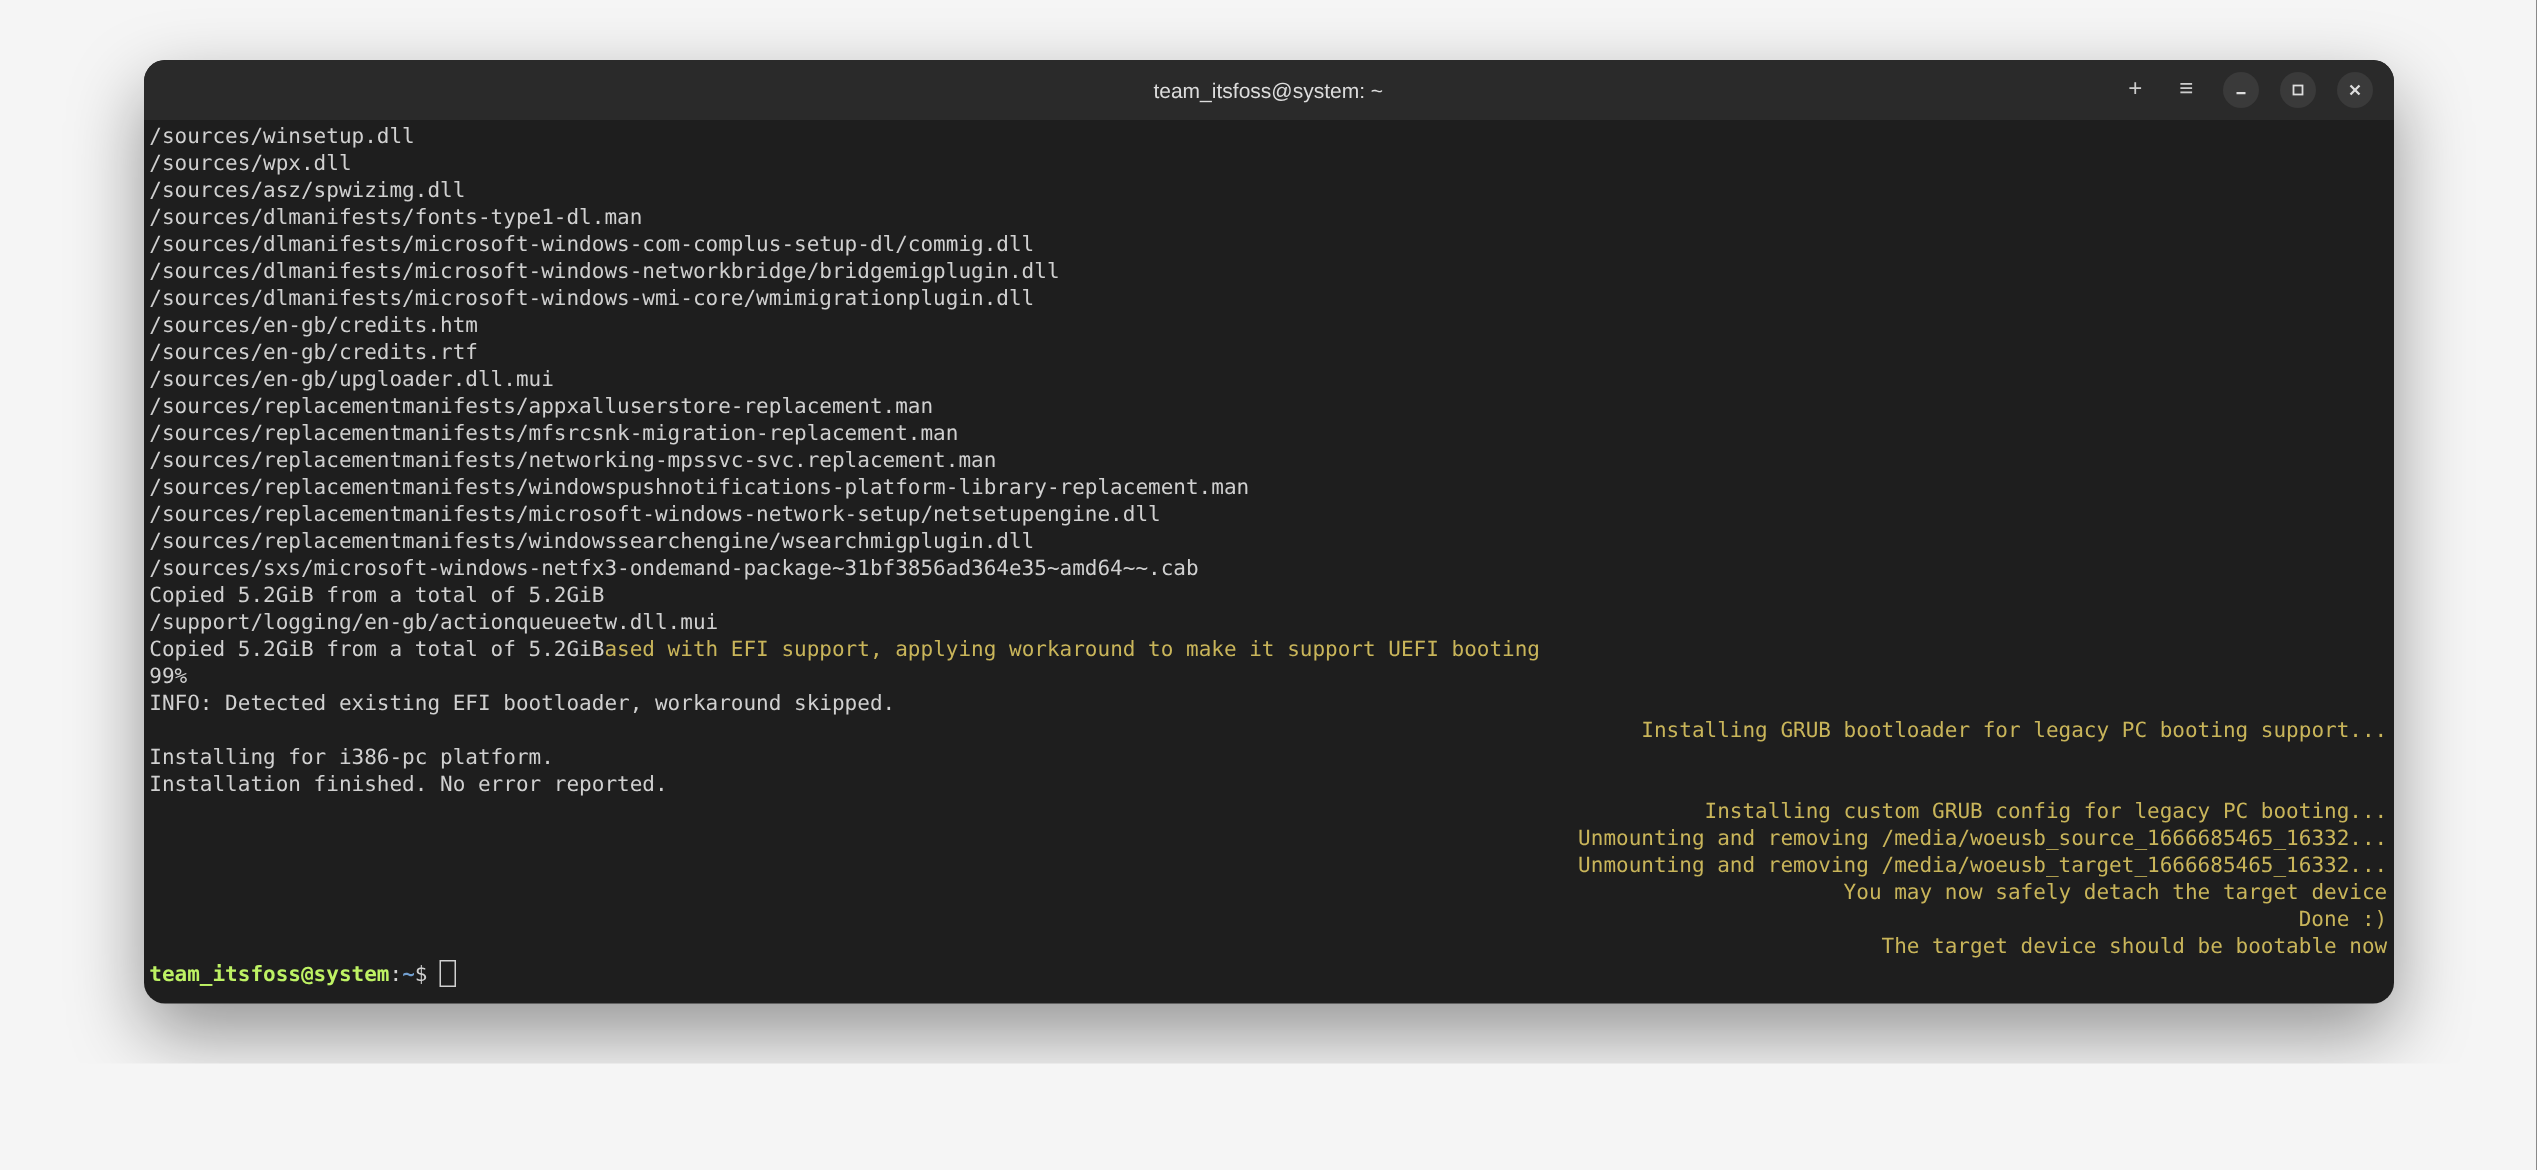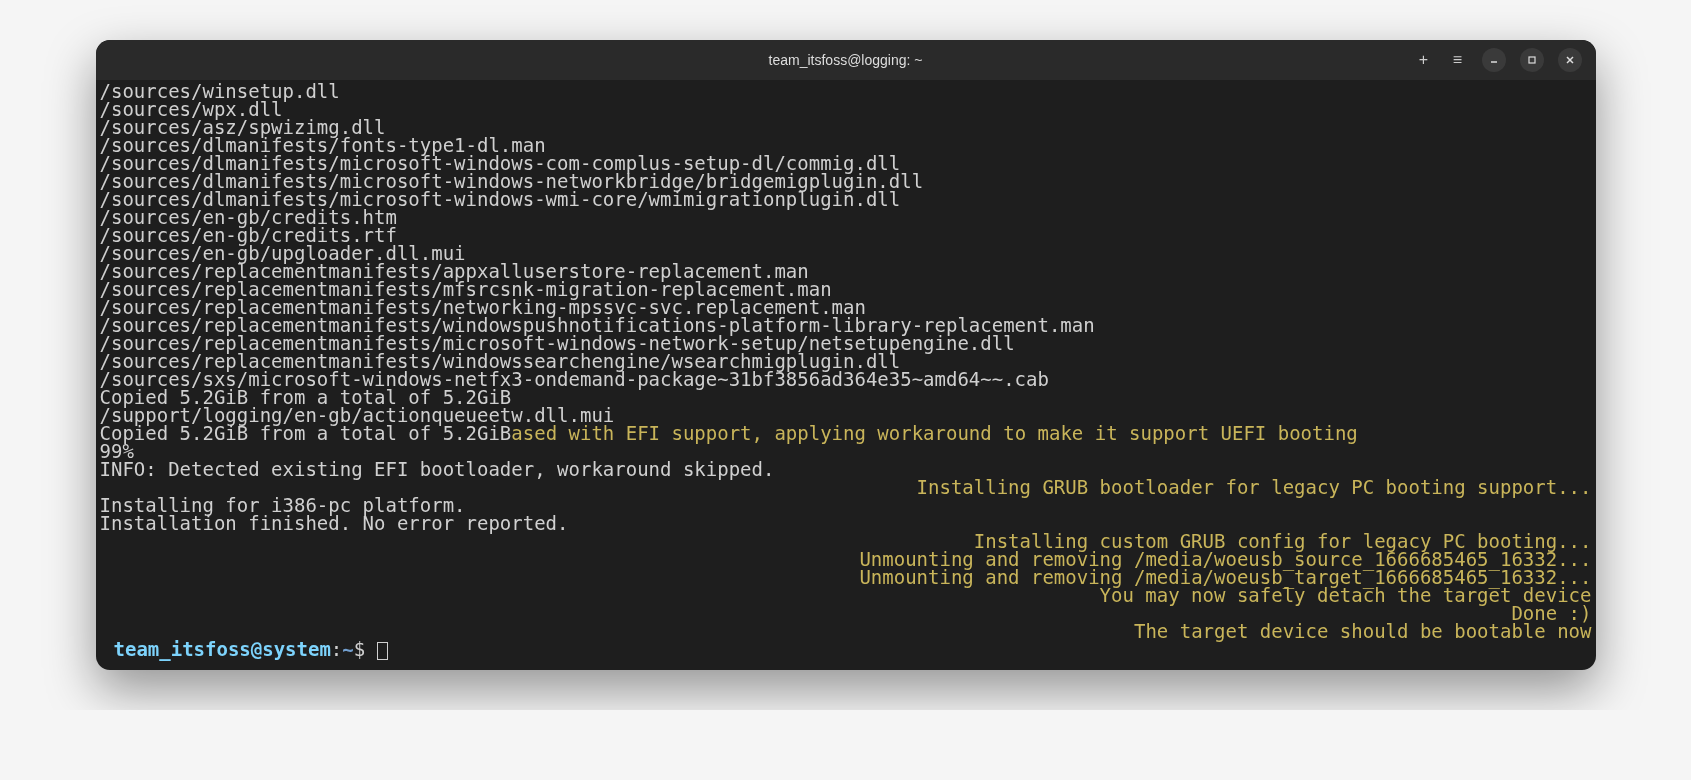--- a/index.html
+++ b/index.html
@@ -59,45 +59,45 @@
   }
   .wc-plus, .wc-menu {
     color: #ccc;
     font-size: 16px;
     cursor: pointer;
     width: 20px;
     text-align: center;
   }
   .terminal-body {
     font-family: "DejaVu Sans Mono", "Consolas", monospace;
-    font-size: 19px;
+    font-size: 14px;
     line-height: 18px;
     padding: 2px 4px 10px 4px;
     color: #d0d0d0;
     white-space: pre;
     overflow-x: hidden;
   }
   .line { display: block; }
   .yellow { color: #c9b55a; text-align: right; }
-  .green-bold { color: #7dd3fc; font-weight: bold; margin-left: 14px; }
+  .green-bold { color: #bef264; font-weight: bold; }
   .blue-bold { color: #729fcf; font-weight: bold; }
   .cursor {
     display: inline-block;
     width: 9px;
     height: 16px;
     border: 1px solid #d0d0d0;
     vertical-align: text-bottom;
   }
 </style>
 </head>
 <body>
 
 <div class="terminal-window">
   <div class="titlebar">
-    <span class="title-text">team_itsfoss@logging: ~</span>
+    <span class="title-text">team_itsfoss@system: ~</span>
     <div class="window-controls">
       <span class="wc-plus">+</span>
       <span class="wc-menu">≡</span>
       <span class="wc-btn wc-ctrl">
         <svg width="10" height="10" viewBox="0 0 10 10">
             <line x1="2" y1="7" x2="8" y2="7" stroke="#ddd" stroke-width="1.5"></line>
           </svg>
       </span>
       <span class="wc-btn wc-ctrl">
         <svg width="10" height="10" viewBox="0 0 10 10">

